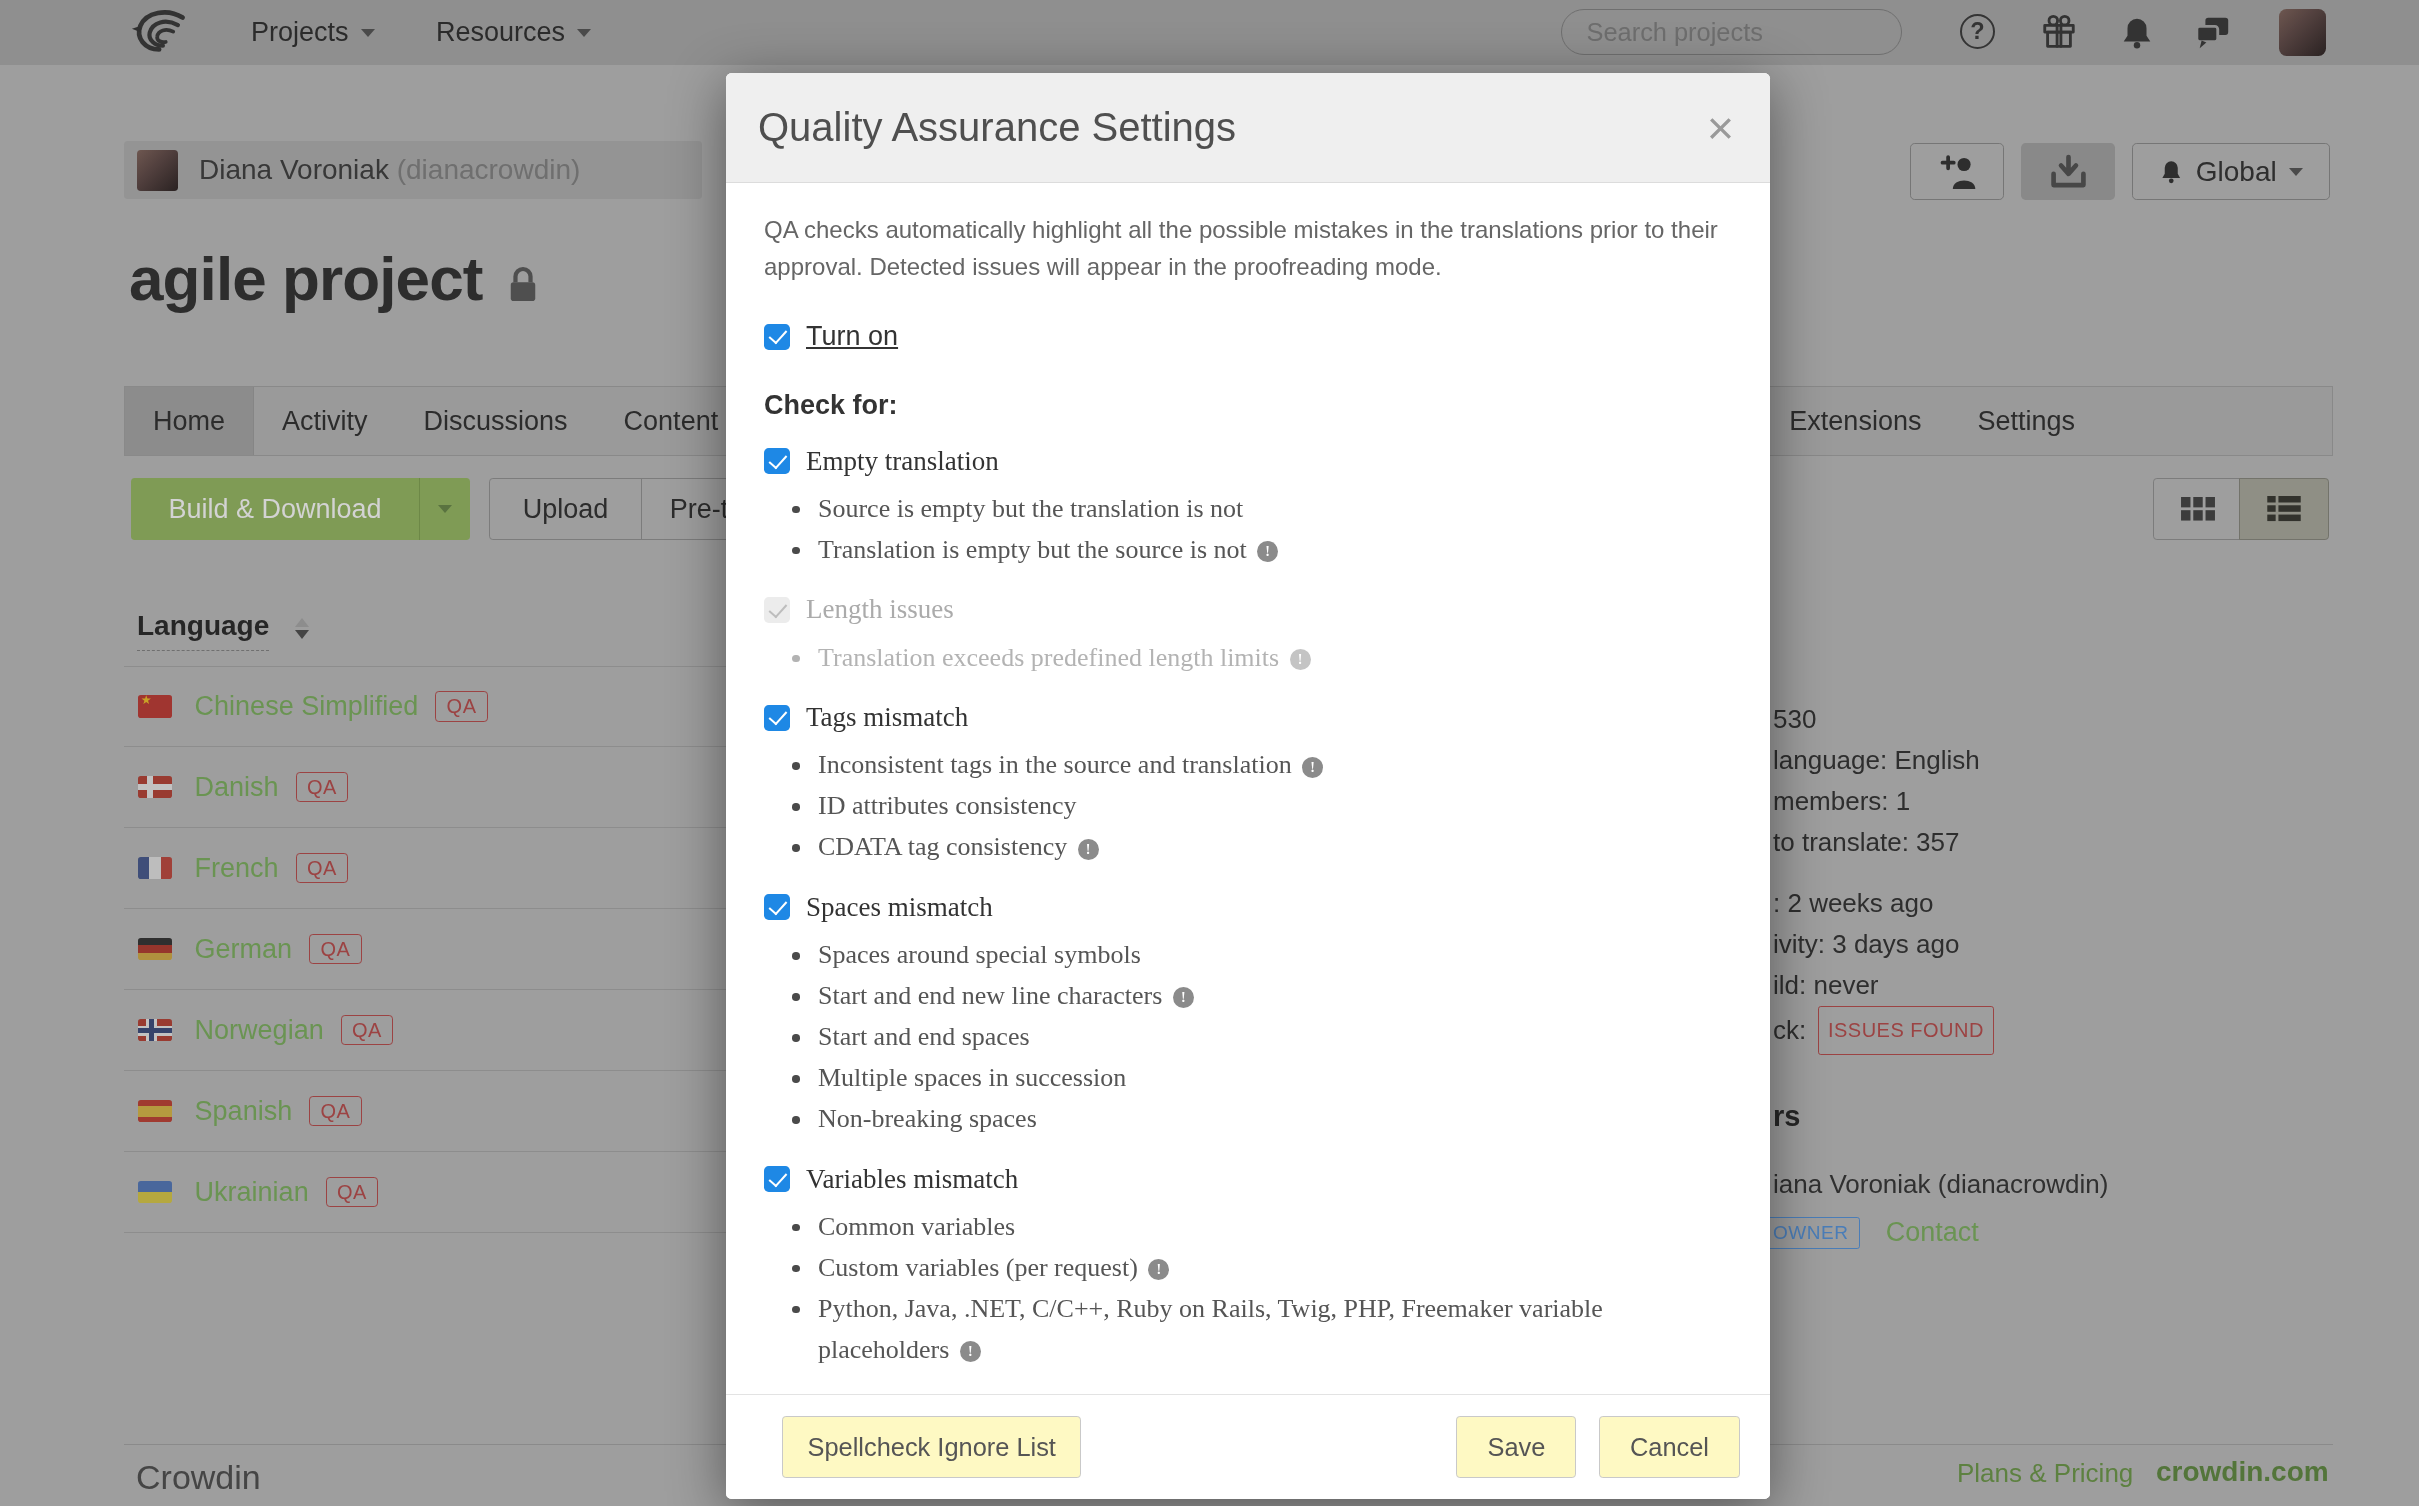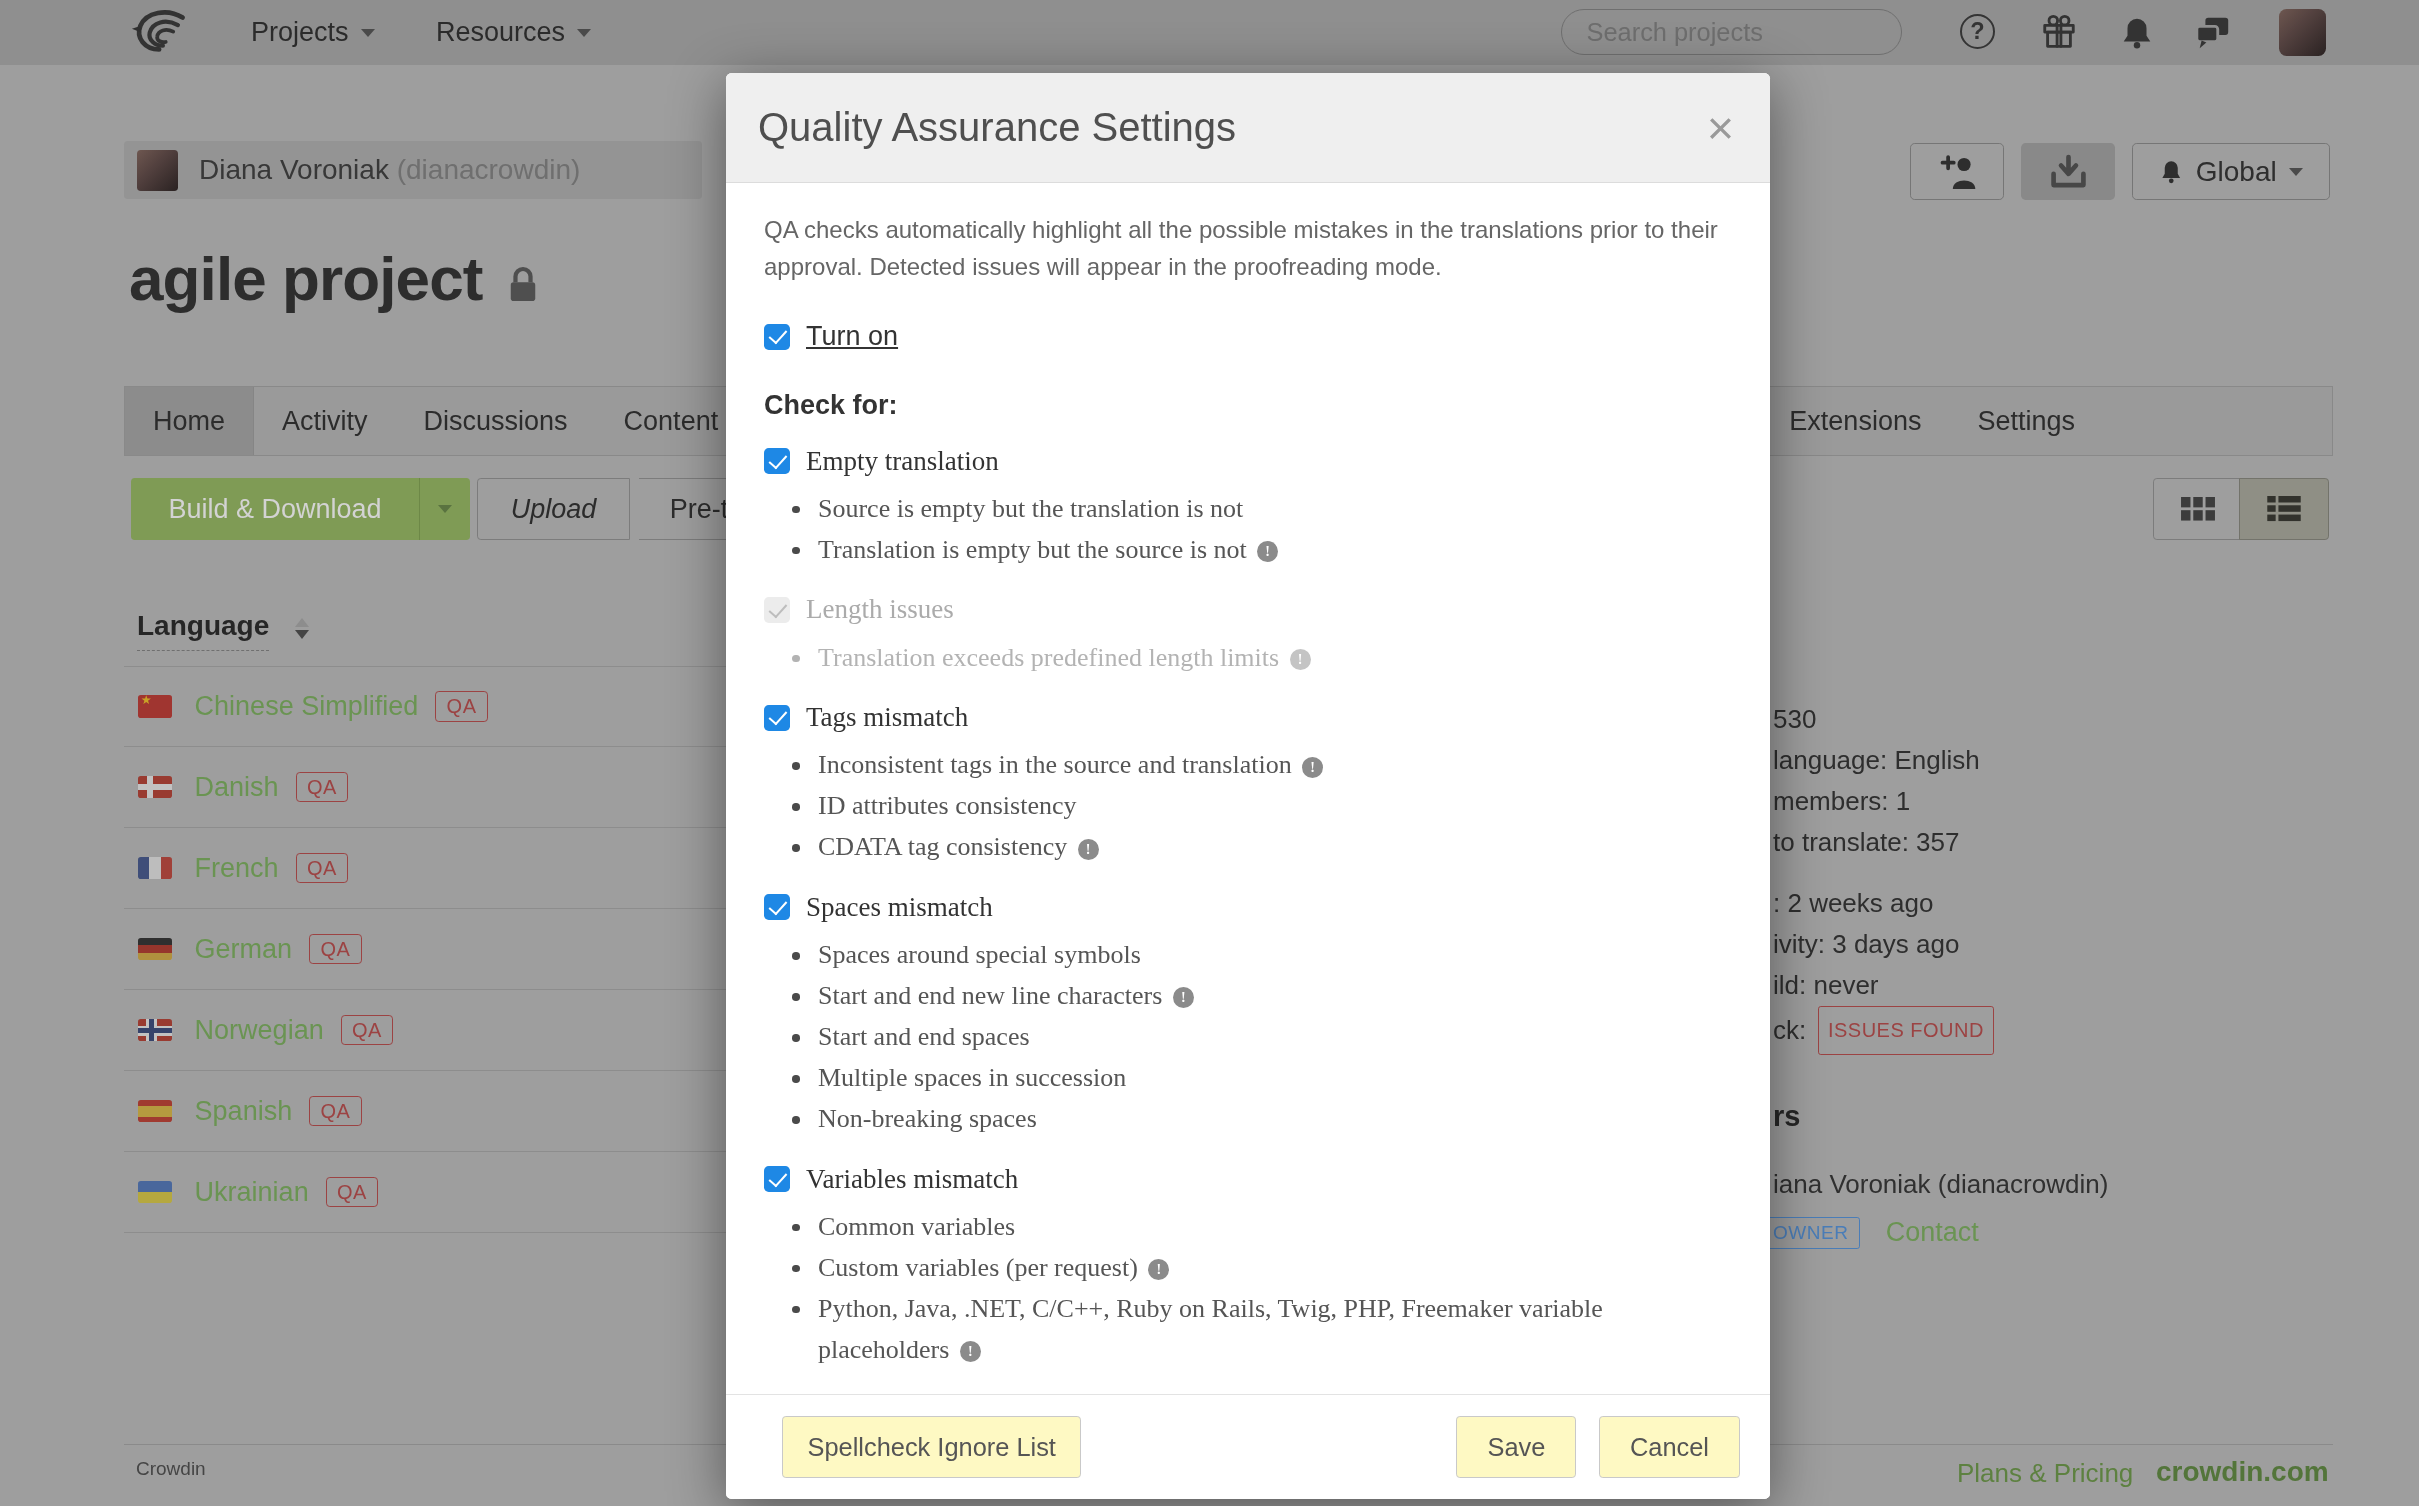--- a/index.html
+++ b/index.html
@@ -64,21 +64,21 @@
   .btn-build { position:absolute; left:131px; top:478px; width:288px; height:62px;
                background:#7f9b55; border-radius:3.8px 0 0 3.8px; color:#d3d3d3; font-size:27px;
                display:flex; align-items:center; justify-content:center; cursor:pointer; }
   .btn-build-caret { position:absolute; left:419px; top:478px; width:51px; height:62px;
                background:#7f9b55; border-left:1.9px solid #6d8847; border-radius:0 3.8px 3.8px 0;
                display:flex; align-items:center; justify-content:center; cursor:pointer; }
   .btn-build-caret .caret-down { border-top-color:#5a7340; }
   .btn-plain { position:absolute; top:478px; height:62px; border:1.9px solid #7c7c7c;
                background:transparent; font-size:27px; color:#2c2c2c; font-family:inherit;
                display:flex; align-items:center; justify-content:center; cursor:pointer; }
-  .btn-upload { left:477px; width:153px; border-radius:3.8px 0 0 3.8px;font-style:italic; }
+  .btn-upload { left:489px; width:153px; border-radius:3.8px 0 0 3.8px; }
   .btn-pret { left:639px; width:217px; border-left:none; border-radius:0 3.8px 3.8px 0; }
   .vt { position:absolute; top:478px; height:62px; width:89px; border:1.9px solid #7c7c7c;
         display:flex; align-items:center; justify-content:center; cursor:pointer; }
   .vt-grid { left:2153px; border-radius:3.8px 0 0 3.8px; }
   .vt-list { left:2239px; width:90px; background:#8f8f85; border-color:#73736b; border-radius:0 3.8px 3.8px 0; }
 
   
   .lang-header { position:absolute; left:137px; top:610px; display:flex; align-items:flex-start; gap:26px; }
   .lang-header-label { font-size:28px; font-weight:600; color:#262626;
                        border-bottom:1.9px dashed #6f6f6f; padding-bottom:7.5px; cursor:pointer; }
@@ -121,21 +121,21 @@
   .managers { position:absolute; left:1773px; top:1100px; }
   .managers-heading { font-size:29px; font-weight:700; color:#262626; }
   .manager-line { margin-top:36px; font-size:26px; color:#303030; white-space:nowrap; }
   .manager-badges { margin-top:17px; display:flex; align-items:center; }
   .owner-badge { border:1.9px solid #4a7db8; color:#4a7db8; font-size:19px; padding:3.8px 10.4px;
                  border-radius:2.8px; margin-left:-11.3px; letter-spacing:0.5px; }
   .contact-link { color:#6a9452; font-size:27px; margin-left:26px; cursor:pointer; text-decoration:none; }
 
   
   .footer-line { position:absolute; left:124px; top:1444px; width:2209px; border-top:0.9px solid #8a8a8a; }
-  .footer-brand { position:absolute; left:136px; top:1458px; font-size:19px; color:#454545; }
+  .footer-brand { position:absolute; left:136px; top:1458px; font-size:34px; color:#454545; }
   .footer-plans { position:absolute; left:1957px; top:1458px; font-size:26px; color:#5d8140; cursor:pointer; text-decoration:none; }
   .footer-site  { position:absolute; left:2156px; top:1456px; font-size:28px; font-weight:700; color:#53753a; cursor:pointer; text-decoration:none; }
 
   
   .backdrop { position:absolute; inset:0; z-index:5; background:transparent; }
   .modal { position:absolute; left:726px; top:73px; width:1044px; height:1426px; z-index:10;
            background:#ffffff; border-radius:5.6px; box-shadow:0 11.3px 56px rgba(0,0,0,0.45); }
   .modal-header { height:110px; background:#efefef; border-bottom:0.9px solid #dcdcdc;
                   border-radius:5.6px 5.6px 0 0; display:flex; align-items:center; padding:0 32px; }
   .modal-title { font-size:40px; font-weight:300; color:#4f4f4f; }

